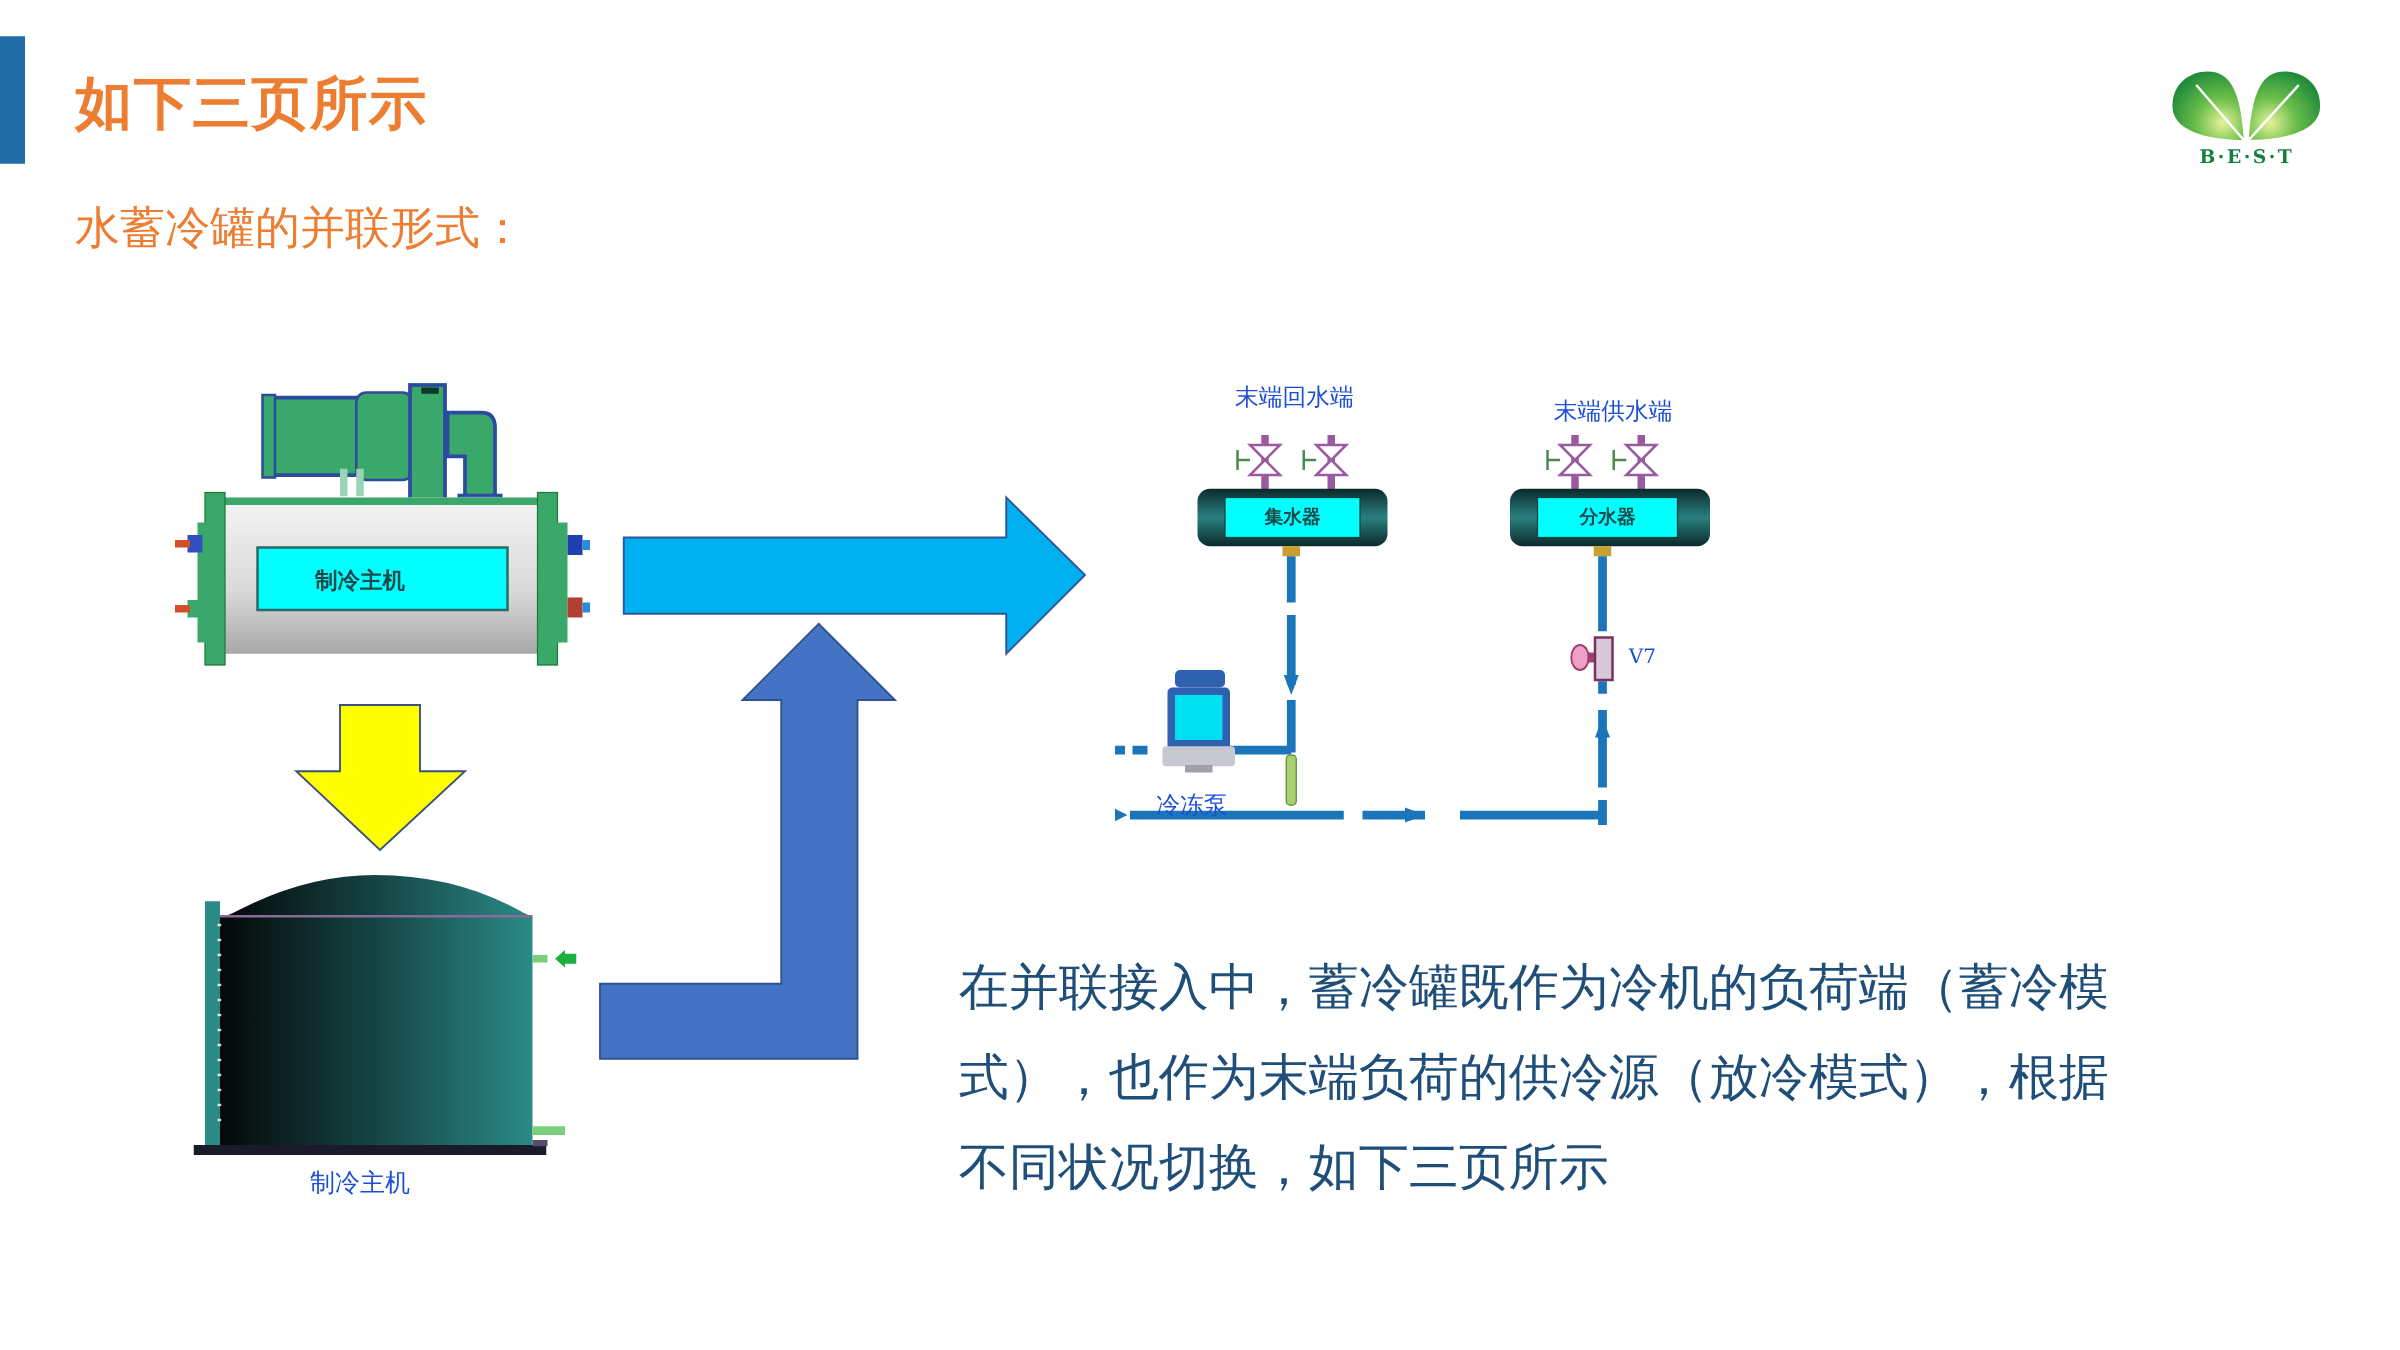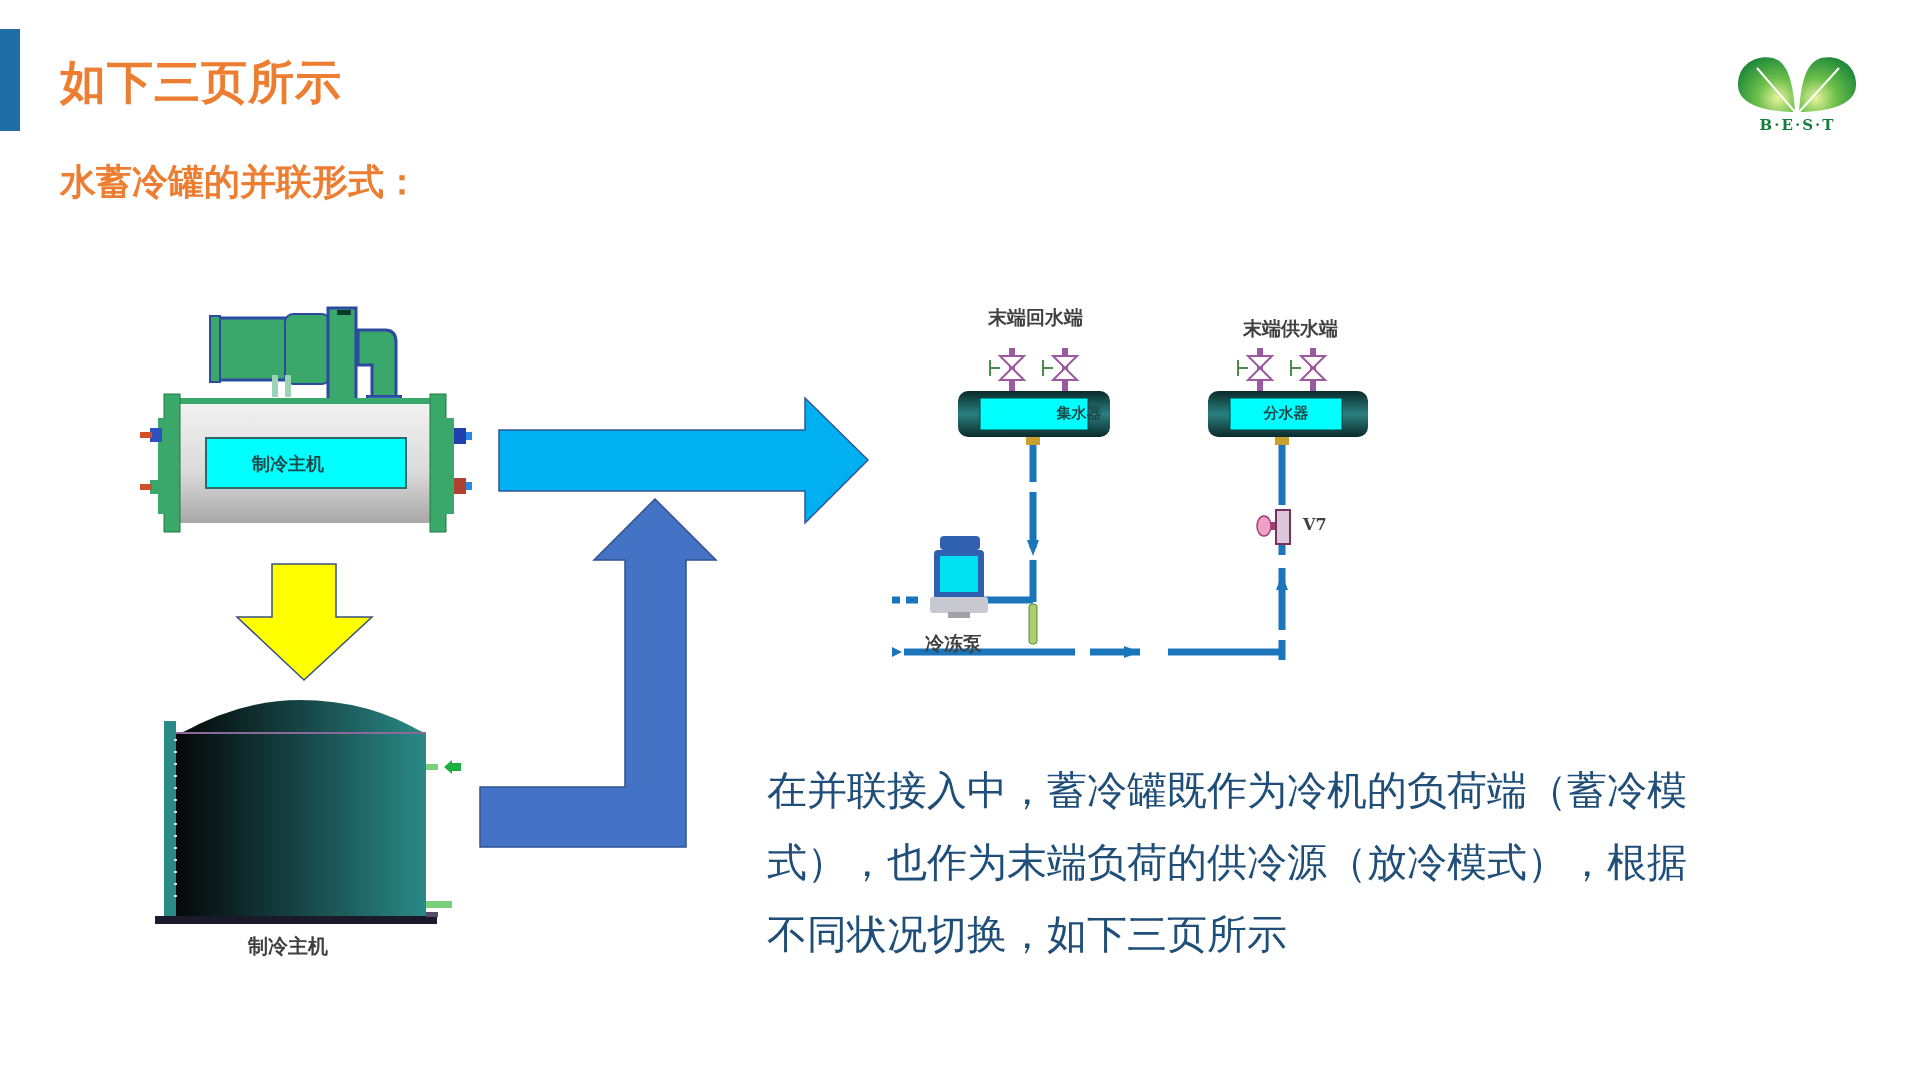--- a/index.html
+++ b/index.html
@@ -8,31 +8,31 @@
     position: relative; overflow: hidden;
     font-family: "DejaVu Sans", "Liberation Sans", sans-serif;
   }
   .accent-bar { position: absolute; left: 0; top: 29px; width: 20px; height: 102px; background: #1f6ea8; }
   .title {
     position: absolute; left: 60px; top: 52px; margin: 0;
     font-size: 46px; font-weight: bold; color: #ed7d31; letter-spacing: 1px;
   }
   .subtitle {
     position: absolute; left: 60px; top: 158px; margin: 0;
-    font-size: 36px; font-weight: bold; color: #ed7d31;
+    font-size: 36px; font-weight: normal; color: #ed7d31;
   }
   .logo { position: absolute; left: 1735px; top: 50px; width: 125px; height: 90px; }
   .logo-text {
     position: absolute; left: 0; right: 0; top: 66px; text-align: center;
     font-family: "DejaVu Serif", "Liberation Serif", serif; font-size: 15px;
     color: #15803d; letter-spacing: 2px; font-weight: bold;
   }
   .diagram { position: absolute; left: 0; top: 0; }
   .label-small {
-    position: absolute; font-size: 19px; font-weight: bold; color: #404040;
+    position: absolute; font-size: 19px; font-weight: normal; color: #1d4ed8;
     font-family: "DejaVu Serif", "Liberation Serif", serif; white-space: nowrap;
   }
   .box-label {
     position: absolute; font-size: 18px; font-weight: bold; color: #1c4a4a;
     text-align: center; font-family: "DejaVu Serif", "Liberation Serif", serif;
   }
   .desc {
     position: absolute; left: 755px; top: 742px; width: 950px; margin: 12px;
     font-size: 40px; line-height: 72px; color: #1f4e79;
   }
@@ -214,18 +214,18 @@
       <rect x="1270" y="522" width="6" height="8" fill="#a04070"></rect>
       <rect x="1276" y="510" width="14" height="34" fill="#d8c8d8" stroke="#7a3060" stroke-width="2"></rect>
     </g>
   </g>
 </svg>
 
 <div class="box-label" style="left:206px; top:452px; width:164px;">制冷主机</div>
 <div class="label-small" style="left:248px; top:933px; font-size:20px;">制冷主机</div>
 <div class="label-small" style="left:988px; top:305px;">末端回水端</div>
 <div class="label-small" style="left:1243px; top:316px;">末端供水端</div>
-<div class="box-label" style="left:980px; top:404px; width:108px; font-size:15px;padding-left:45px;">集水器</div>
+<div class="box-label" style="left:980px; top:404px; width:108px; font-size:15px;">集水器</div>
 <div class="box-label" style="left:1230px; top:404px; width:112px; font-size:15px;">分水器</div>
 <div class="label-small" style="left:925px; top:631px;">冷冻泵</div>
 <div class="label-small" style="left:1303px; top:515px; font-size:16px;">V7</div>
 
 <p class="desc">在并联接入中，蓄冷罐既作为冷机的负荷端（蓄冷模式），也作为末端负荷的供冷源（放冷模式），根据不同状况切换，如下三页所示</p>
 
 </body></html>

